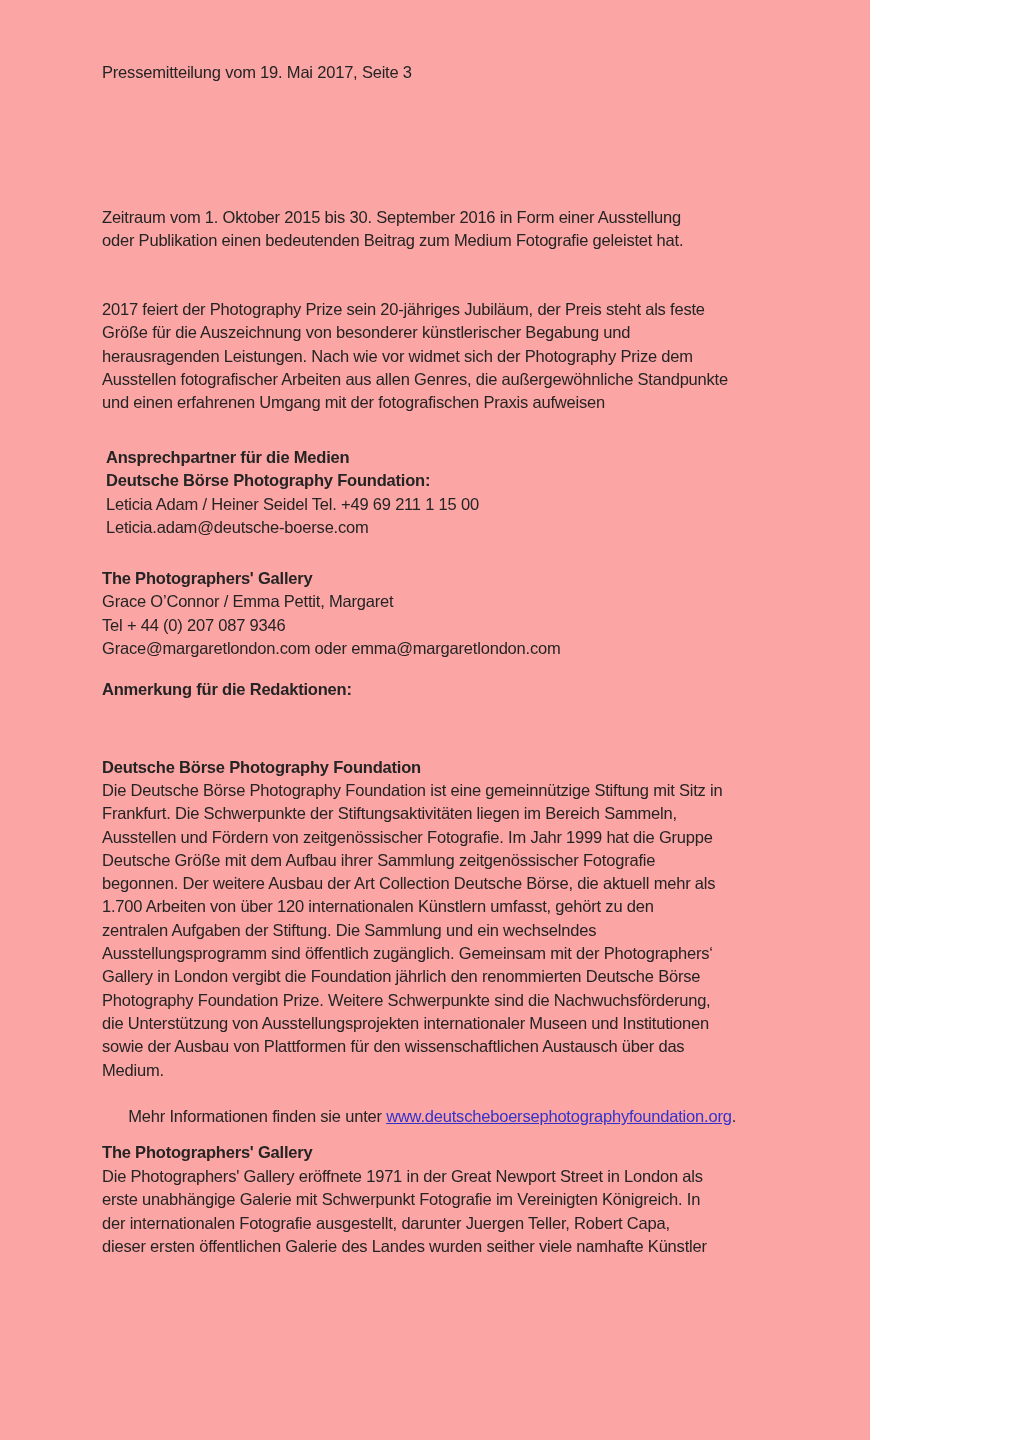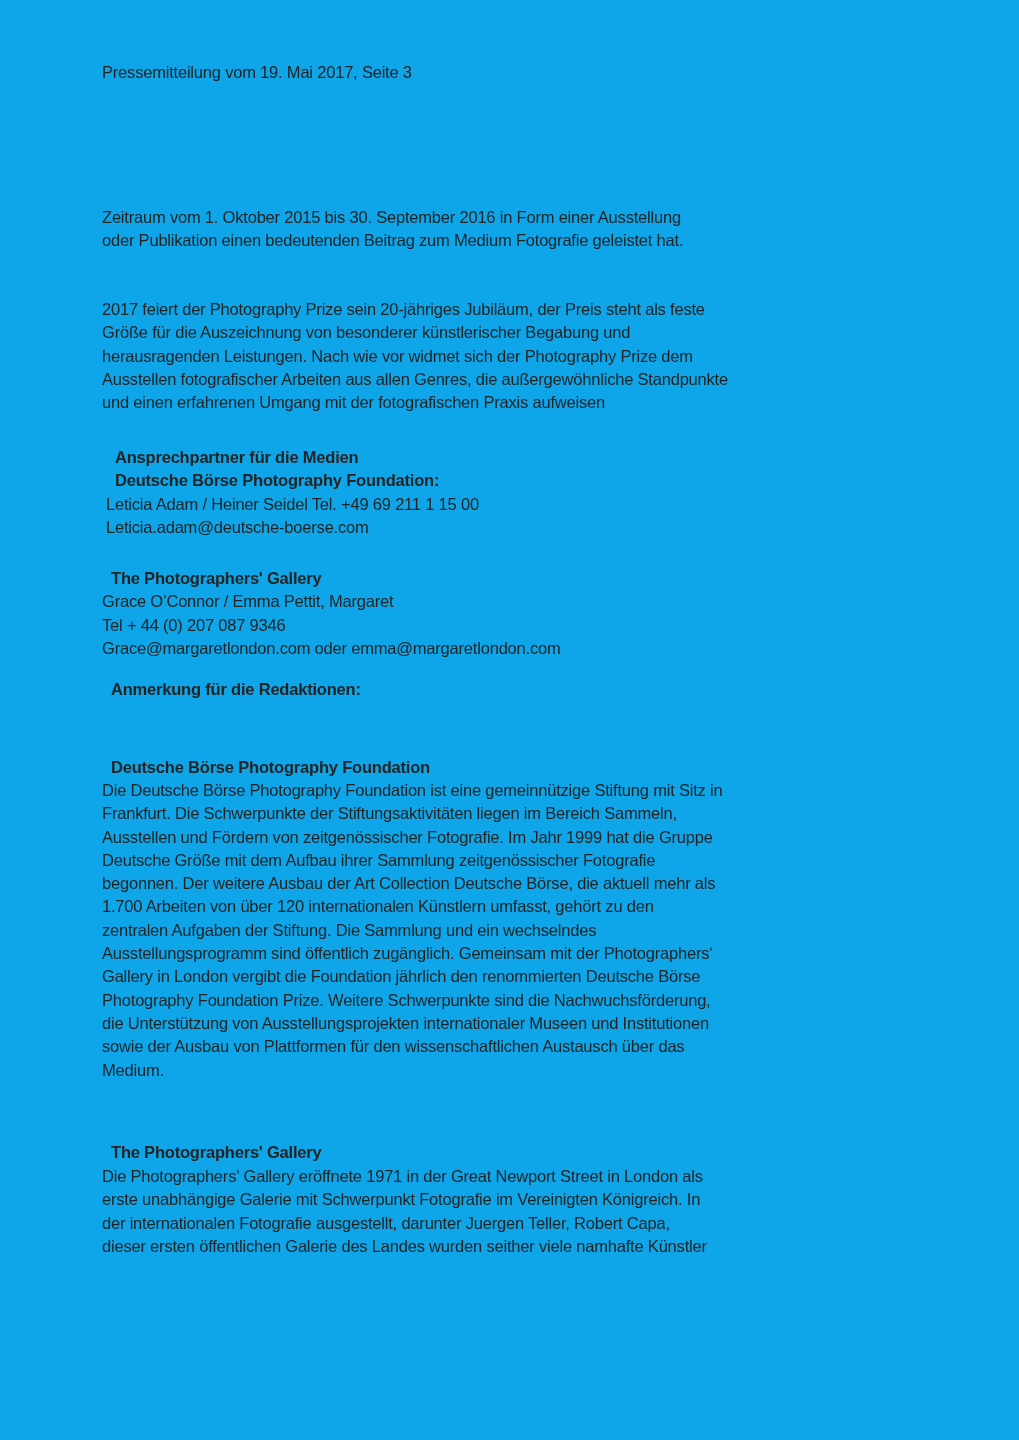--- a/index.html
+++ b/index.html
@@ -2,42 +2,41 @@
 <html lang="de"><head>
 <meta charset="utf-8">
 <style>
   html, body {
     margin: 0;
     padding: 0;
     background: #ffffff;
   }
   .page {
     position: relative;
-    width: 1019px;
+    width: 870px;
     height: 1440px;
-    background: #0ea5e9;
+    background: #fca5a5;
     overflow: hidden;
     font-family: "Liberation Sans", "DejaVu Sans", sans-serif;
     font-size: 16.5px;
     line-height: 23.3px;
     letter-spacing: -0.2px;
     color: #242424;
   }
   .line, .block {
     position: absolute;
     left: 102px;
     width: 700px;
   }
   .tl {
     white-space: pre;
     line-height: 23.3px;
   }
   .bold {
     font-weight: 700;
-    margin-left: 9px;
   }
   .indent1 {
     left: 106px;
   }
   a.link {
     color: #3333cc;
     text-decoration: underline;
     cursor: pointer;
   }
 </style>
@@ -88,20 +87,23 @@
         <div class="tl">begonnen. Der weitere Ausbau der Art Collection Deutsche Börse, die aktuell mehr als</div>
         <div class="tl">1.700 Arbeiten von über 120 internationalen Künstlern umfasst, gehört zu den</div>
         <div class="tl">zentralen Aufgaben der Stiftung. Die Sammlung und ein wechselndes</div>
         <div class="tl">Ausstellungsprogramm sind öffentlich zugänglich. Gemeinsam mit der Photographers‘</div>
         <div class="tl">Gallery in London vergibt die Foundation jährlich den renommierten Deutsche Börse</div>
         <div class="tl">Photography Foundation Prize. Weitere Schwerpunkte sind die Nachwuchsförderung,</div>
         <div class="tl">die Unterstützung von Ausstellungsprojekten internationaler Museen und Institutionen</div>
         <div class="tl">sowie der Ausbau von Plattformen für den wissenschaftlichen Austausch über das</div>
         <div class="tl">Medium.</div>
       </div>
+    <div class="tl">
+      <span>Mehr Informationen finden sie unter </span><a class="link">www.deutscheboersephotographyfoundation.org</a><span>.</span>
+    </div>
   </div>
 
   <div class="line bold" style="top:1141px">The Photographers' Gallery</div>
 
   <div class="block" style="top:1165px">
       <div class="tl">Die Photographers' Gallery eröffnete 1971 in der Great Newport Street in London als</div>
       <div class="tl">erste unabhängige Galerie mit Schwerpunkt Fotografie im Vereinigten Königreich. In</div>
       <div class="tl">der internationalen Fotografie ausgestellt, darunter Juergen Teller, Robert Capa,</div>
       <div class="tl">dieser ersten öffentlichen Galerie des Landes wurden seither viele namhafte Künstler</div>
     </div>

